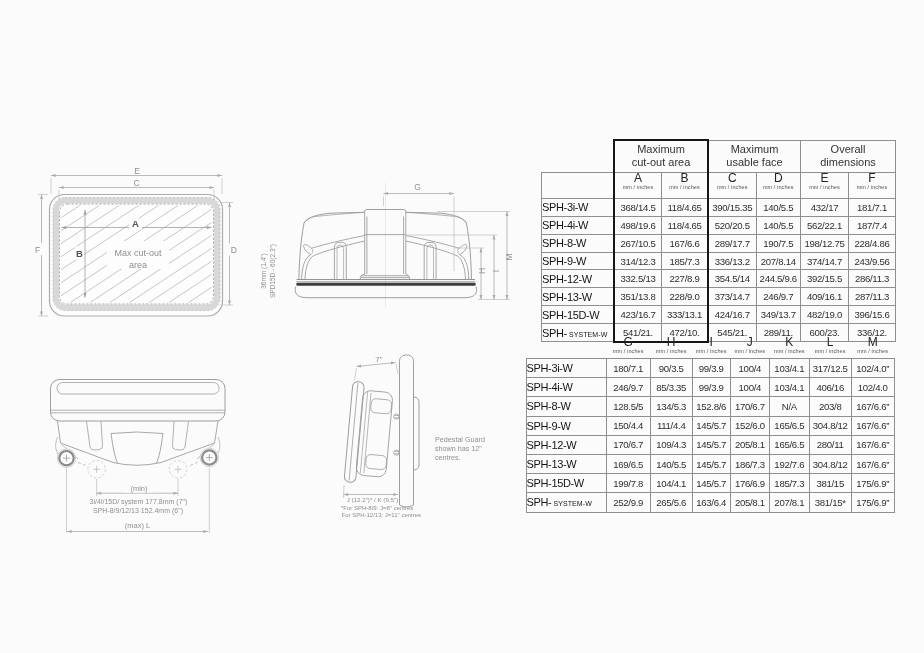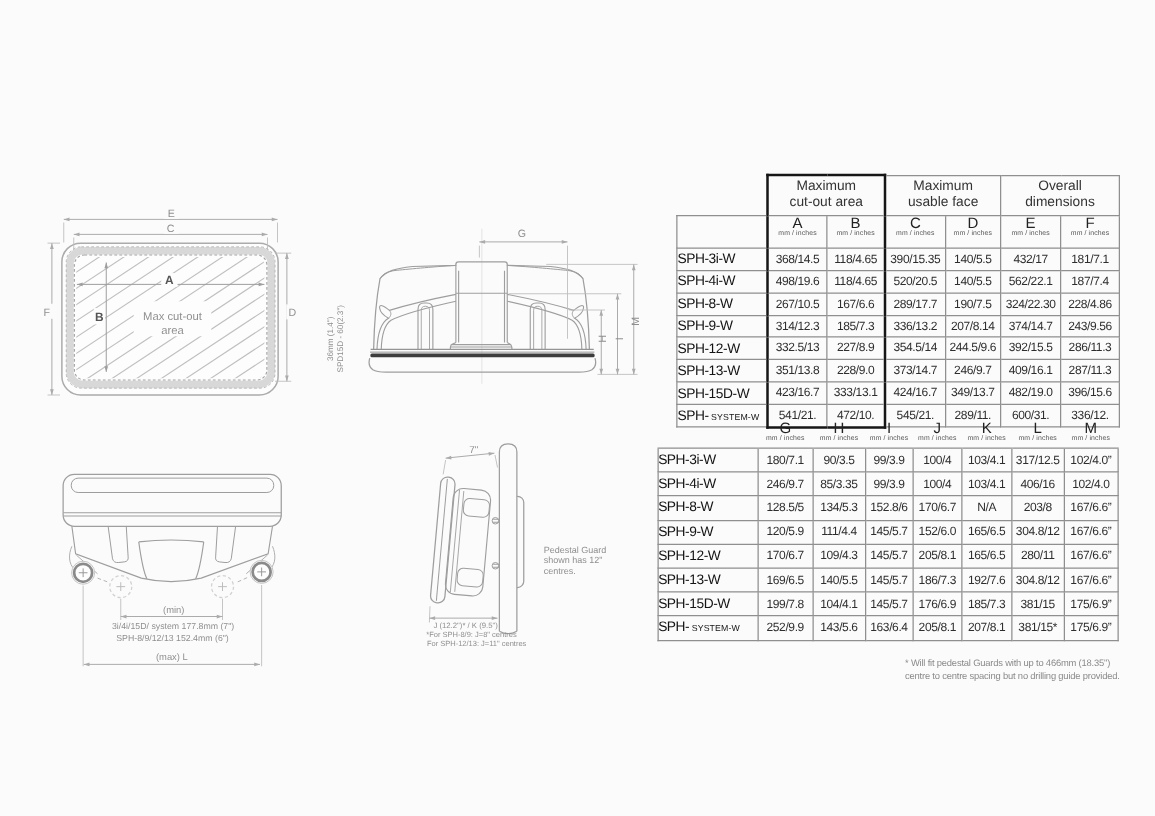--- a/index.html
+++ b/index.html
@@ -380,21 +380,21 @@
           <td class="d">562/22.1</td>
           <td class="d">187/7.4</td>
         </tr>
 
 <tr class="dr">
           <td class="nm">SPH-8-W</td>
           <td class="d tk-l">267/10.5</td>
           <td class="d tk-r">167/6.6</td>
           <td class="d">289/17.7</td>
           <td class="d">190/7.5</td>
-          <td class="d">324/22.30</td>
+          <td class="d">198/12.75</td>
           <td class="d">228/4.86</td>
         </tr>
 
 <tr class="dr">
           <td class="nm">SPH-9-W</td>
           <td class="d tk-l">314/12.3</td>
           <td class="d tk-r">185/7.3</td>
           <td class="d">336/13.2</td>
           <td class="d">207/8.14</td>
           <td class="d">374/14.7</td>
@@ -430,21 +430,21 @@
           <td class="d">482/19.0</td>
           <td class="d">396/15.6</td>
         </tr>
 
 <tr class="dr">
           <td class="nm">SPH-<span class="sm">SYSTEM-W</span></td>
           <td class="d tk-l tk-b">541/21.</td>
           <td class="d tk-r tk-b">472/10.</td>
           <td class="d">545/21.</td>
           <td class="d">289/11.</td>
-          <td class="d">600/31.</td>
+          <td class="d">600/23.</td>
           <td class="d">336/12.</td>
         </tr>
 </tbody>
     </table>
 
 <table class="spec" id="t2">
 <colgroup>
         <col style="width:80.2px">
         <col style="width:44px">
         <col style="width:42px">
@@ -495,21 +495,21 @@
           <td class="d">134/5.3</td>
           <td class="d">152.8/6</td>
           <td class="d">170/6.7</td>
           <td class="d">N/A</td>
           <td class="d">203/8</td>
           <td class="d">167/6.6”</td>
         </tr>
 
 <tr class="dr2">
           <td class="nm">SPH-9-W</td>
-          <td class="d">120/5.9</td>
+          <td class="d">150/4.4</td>
           <td class="d">111/4.4</td>
           <td class="d">145/5.7</td>
           <td class="d">152/6.0</td>
           <td class="d">165/6.5</td>
           <td class="d">304.8/12</td>
           <td class="d">167/6.6”</td>
         </tr>
 
 <tr class="dr2">
           <td class="nm">SPH-12-W</td>
@@ -540,24 +540,23 @@
           <td class="d">145/5.7</td>
           <td class="d">176/6.9</td>
           <td class="d">185/7.3</td>
           <td class="d">381/15</td>
           <td class="d">175/6.9”</td>
         </tr>
 
 <tr class="dr2">
           <td class="nm">SPH-<span class="sm">SYSTEM-W</span></td>
           <td class="d">252/9.9</td>
-          <td class="d">143/5.6</td>
+          <td class="d">265/5.6</td>
           <td class="d">163/6.4</td>
           <td class="d">205/8.1</td>
           <td class="d">207/8.1</td>
           <td class="d">381/15*</td>
           <td class="d">175/6.9”</td>
         </tr>
 </tbody>
     </table>
 
-<div id="footnote">* Will fit pedestal Guards with up to 466mm (18.35")<br>centre to centre spacing but no drilling guide provided.</div>
 </div>
 
 </body></html>

